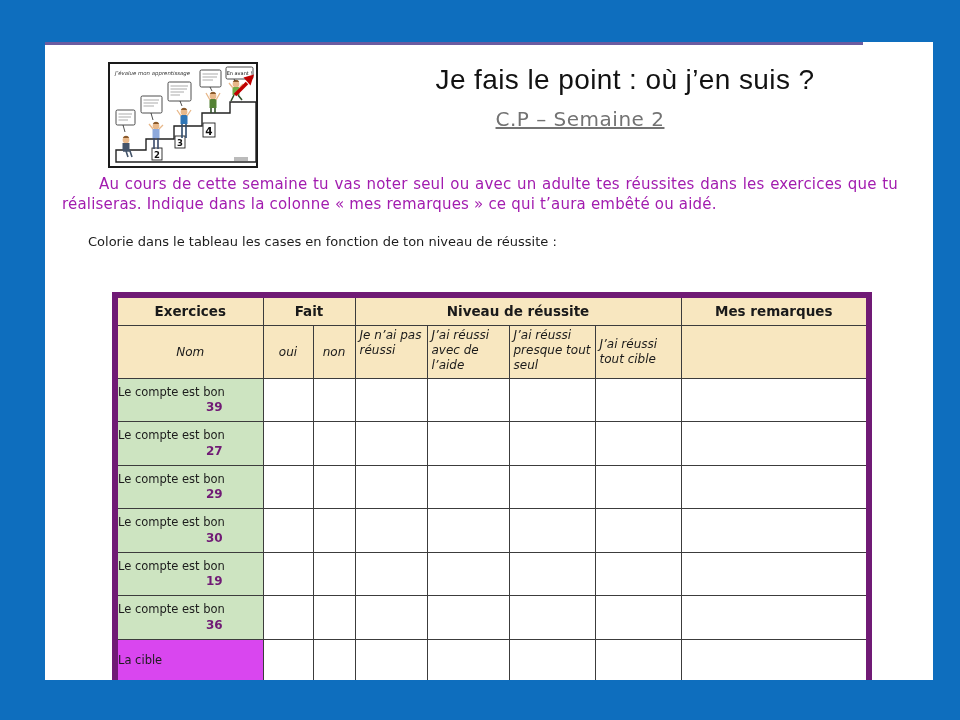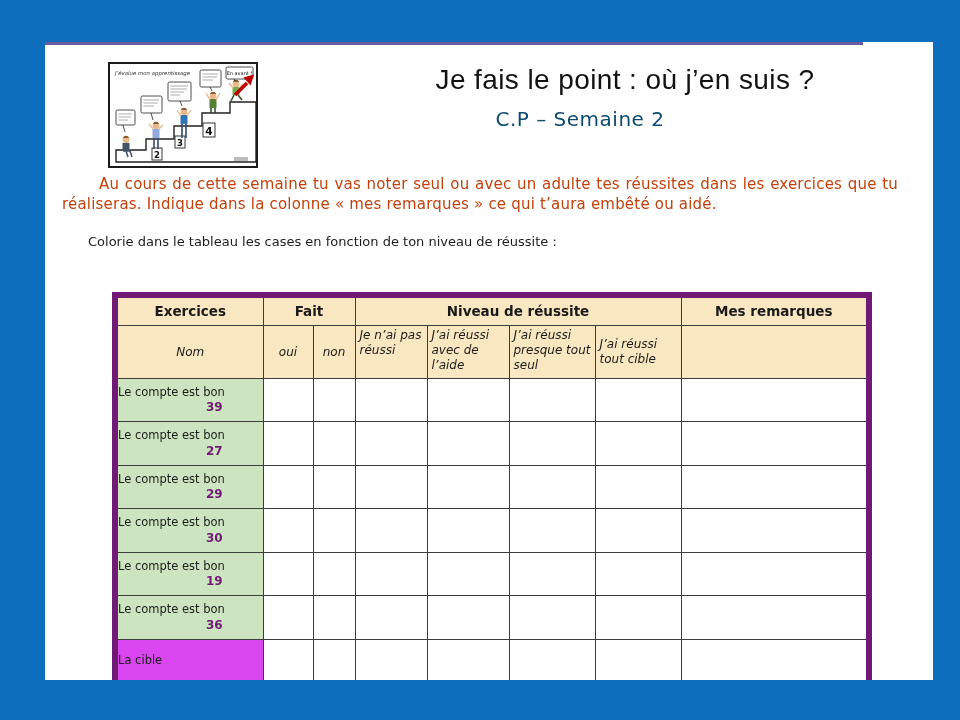--- a/index.html
+++ b/index.html
@@ -19,27 +19,27 @@
   
   .stairs{position:absolute;left:63px;top:20px;width:150px;height:106px;}
   
   .title-block{position:absolute;left:270px;top:22px;width:620px;text-align:center;}
   .title{
     font-family:"Liberation Sans",sans-serif;
     font-size:28px;color:#121212;letter-spacing:0.4px;white-space:nowrap;
   }
   .subtitle{
     font-family:"DejaVu Sans",sans-serif;
-    font-size:20px;color:#0c4a6e;margin-top:11px;
-    transform:translateX(-45px);letter-spacing:0.5px;
+    font-size:20px;color:#737373;margin-top:11px;
+    transform:translateX(-45px);letter-spacing:0.5px;text-decoration:underline;
   }
   
   .intro{
     position:absolute;left:17px;top:132px;width:836px;
-    font-size:15px;line-height:1.36;color:#c2410c;
+    font-size:15px;line-height:1.36;color:#a21caf;
     text-align:justify;text-indent:37px;letter-spacing:0.2px;margin:0;
   }
   .instruction{
     position:absolute;left:43px;top:192px;margin:0;
     font-size:13px;color:#1c1c1c;
   }
   
   table.eval{
     position:absolute;left:67px;top:250px;width:754px;
     border-collapse:collapse;table-layout:fixed;

